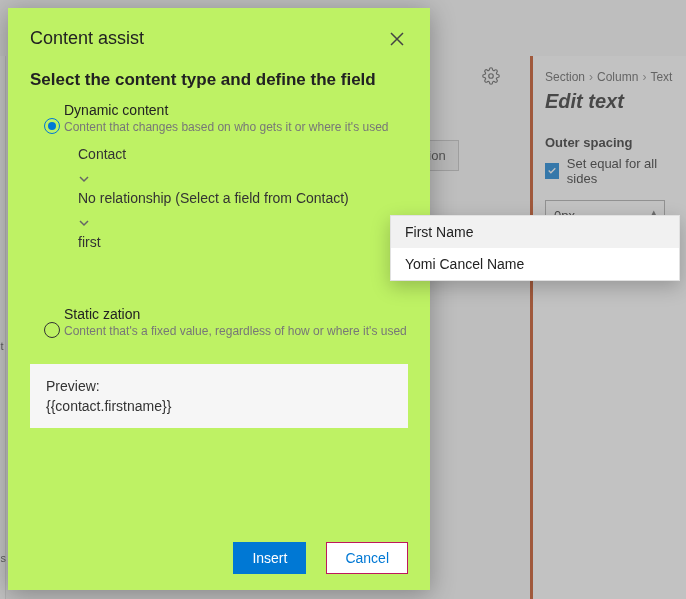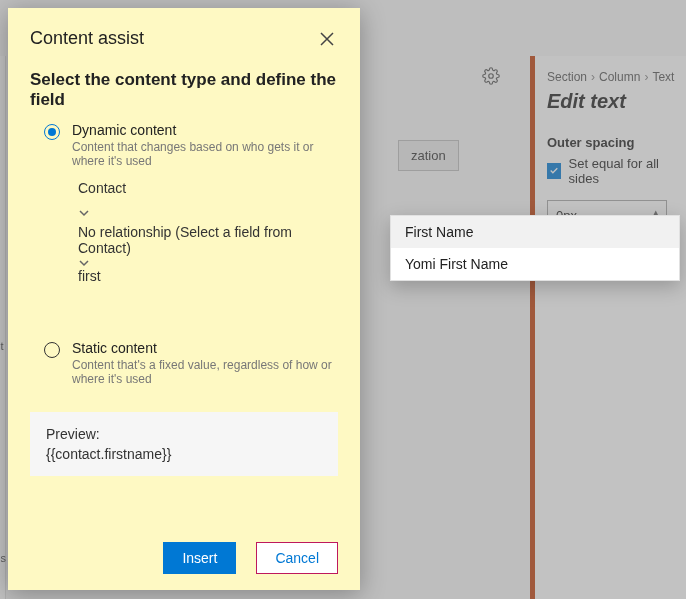--- a/index.html
+++ b/index.html
@@ -1,45 +1,45 @@
 <!DOCTYPE html>
 <html><head>
 <meta charset="utf-8">
 <style>
   * { box-sizing: border-box; margin: 0; padding: 0; font-family: "Segoe UI", Arial, sans-serif; }
   body { width: 686px; height: 599px; background: #fff; position: relative; overflow: hidden; }
 
   
   .bg { position: absolute; inset: 0; background: #f8f8f8; }
   .bg-overlay { position: absolute; inset: 0; background: rgba(120,120,120,0.45); }
-  .bg .panel-right { position: absolute; right: 0; top: 56px; bottom: 0; width: 156px; background: #fff; border-left: 5px solid #c2410c; padding: 14px 12px; }
+  .bg .panel-right { position: absolute; right: 0; top: 56px; bottom: 0; width: 156px; background: #fff; border-left: 3px solid #c2410c; padding: 14px 12px; }
   .bg .breadcrumb { font-size: 12px; color: #555; margin-bottom: 6px; }
   .bg .breadcrumb span.sep { margin: 0 4px; color: #888; }
   .bg .heading { font-size: 20px; font-weight: 600; color: #222; margin-bottom: 22px; font-style: italic; }
   .bg .label { font-size: 13px; font-weight: 600; color: #222; margin-bottom: 6px; }
   .bg .checkbox-row { display: flex; align-items: center; gap: 8px; font-size: 13px; color: #222; margin-bottom: 14px; }
   .bg .checkbox { width: 16px; height: 16px; background: #0078d4; display: flex; align-items: center; justify-content: center; }
   .bg .checkbox svg { width: 12px; height: 12px; fill: #fff; }
   .bg .spin { width: 120px; height: 30px; border: 1px solid #a6a6a6; display: flex; align-items: center; padding: 0 8px; font-size: 13px; color: #222; justify-content: space-between; }
   .bg .spin .arrows { display: flex; flex-direction: column; line-height: 6px; font-size: 9px; color: #666; }
   .bg .gear-row { position: absolute; top: 56px; right: 175px; width: 40px; height: 40px; display: flex; align-items: center; justify-content: center; color: #555; }
   .bg .tab-behind { position: absolute; top: 140px; left: 398px; padding: 7px 12px; border: 1px solid #bdbdbd; background: #ececec; font-size: 13px; color: #333; }
   .bg .left-strip { position: absolute; left: 0; top: 56px; bottom: 0; width: 6px; background: #fff; border-right: 1px solid #e1e1e1; }
   .bg .tiny { position: absolute; left: -2px; font-size: 11px; color: #444; }
   .bg .t1 { top: 340px; } .bg .t2 { top: 552px; }
 
   
-  .modal { position: absolute; left: 8px; top: 8px; width: 352px; height: 582px; background: #fef9c3; box-shadow: 0 4px 24px rgba(0,0,0,0.3); padding: 20px 22px 16px 22px; display: flex; flex-direction: column; }
+  .modal { position: absolute; left: 8px; top: 8px; width: 422px; height: 582px; background: #bef264; box-shadow: 0 4px 24px rgba(0,0,0,0.3); padding: 20px 22px 16px 22px; display: flex; flex-direction: column; }
   .modal-header { display: flex; justify-content: space-between; align-items: flex-start; }
   .modal-title { font-size: 18px; font-weight: 400; color: #222; }
   .close { cursor: pointer; color: #444; padding: 4px; }
   .close svg { width: 14px; height: 14px; stroke: #444; stroke-width: 1.5; fill: none; }
   .subtitle { font-size: 17px; font-weight: 600; color: #222; margin-top: 16px; margin-bottom: 12px; }
 
-  .option { display: flex; gap: 12px; padding-left: 14px; margin-bottom: 12px; }
+  .option { display: flex; gap: 4px; padding-left: 14px; margin-bottom: 12px; align-items: flex-end; }
   .radio { width: 16px; height: 16px; border-radius: 50%; border: 1px solid #333; margin-top: 2px; flex-shrink: 0; position: relative; cursor: pointer; }
   .radio.selected { border-color: #0078d4; }
   .radio.selected::after { content: ""; position: absolute; inset: 3px; border-radius: 50%; background: #0078d4; }
   .opt-body { flex: 1; }
   .opt-title { font-size: 14px; color: #222; margin-bottom: 2px; }
   .opt-desc { font-size: 12px; color: #777; }
 
   .field-row { margin-left: 48px; margin-right: 4px; height: 42px; display: flex; align-items: flex-start; justify-content: space-between; font-size: 14px; color: #333; margin-bottom: 2px; padding-right: 10px; cursor: pointer; flex-direction: column; }
   .field-row.input-row { cursor: text; }
   .chev { color: #666; }
@@ -142,32 +142,32 @@
     </span>
   </div>
 
   <div class="field-row input-row">
     <input class="field-input" value="first" style="">
   </div>
 
   <div class="option static-block">
     <div class="radio"></div>
     <div class="opt-body">
-      <div class="opt-title">Static content</div>
+      <div class="opt-title">Static zation</div>
       <div class="opt-desc">Content that's a fixed value, regardless of how or where it's used</div>
     </div>
   </div>
 
   <div class="preview">
     <div class="lbl">Preview:</div>
     <div>{{contact.firstname}}</div>
   </div>
 
   <div class="footer">
     <button class="btn primary">Insert</button>
     <button class="btn secondary">Cancel</button>
   </div>
 </div>
 
 <div class="dropdown">
   <div class="item hover">First Name</div>
-  <div class="item">Yomi First Name</div>
+  <div class="item">Yomi Cancel Name</div>
 </div>
 
 </body></html>

